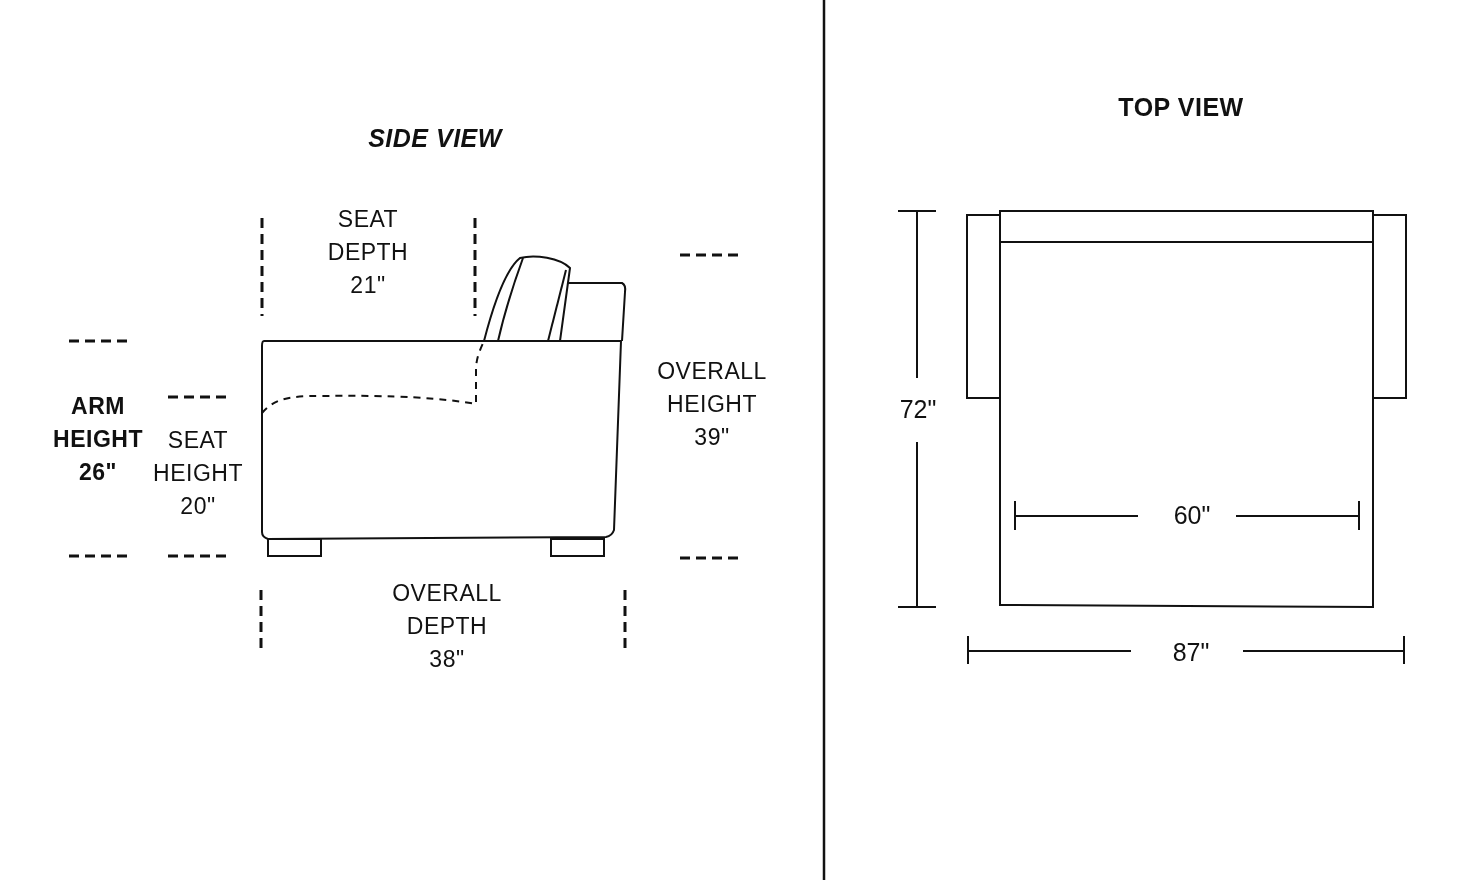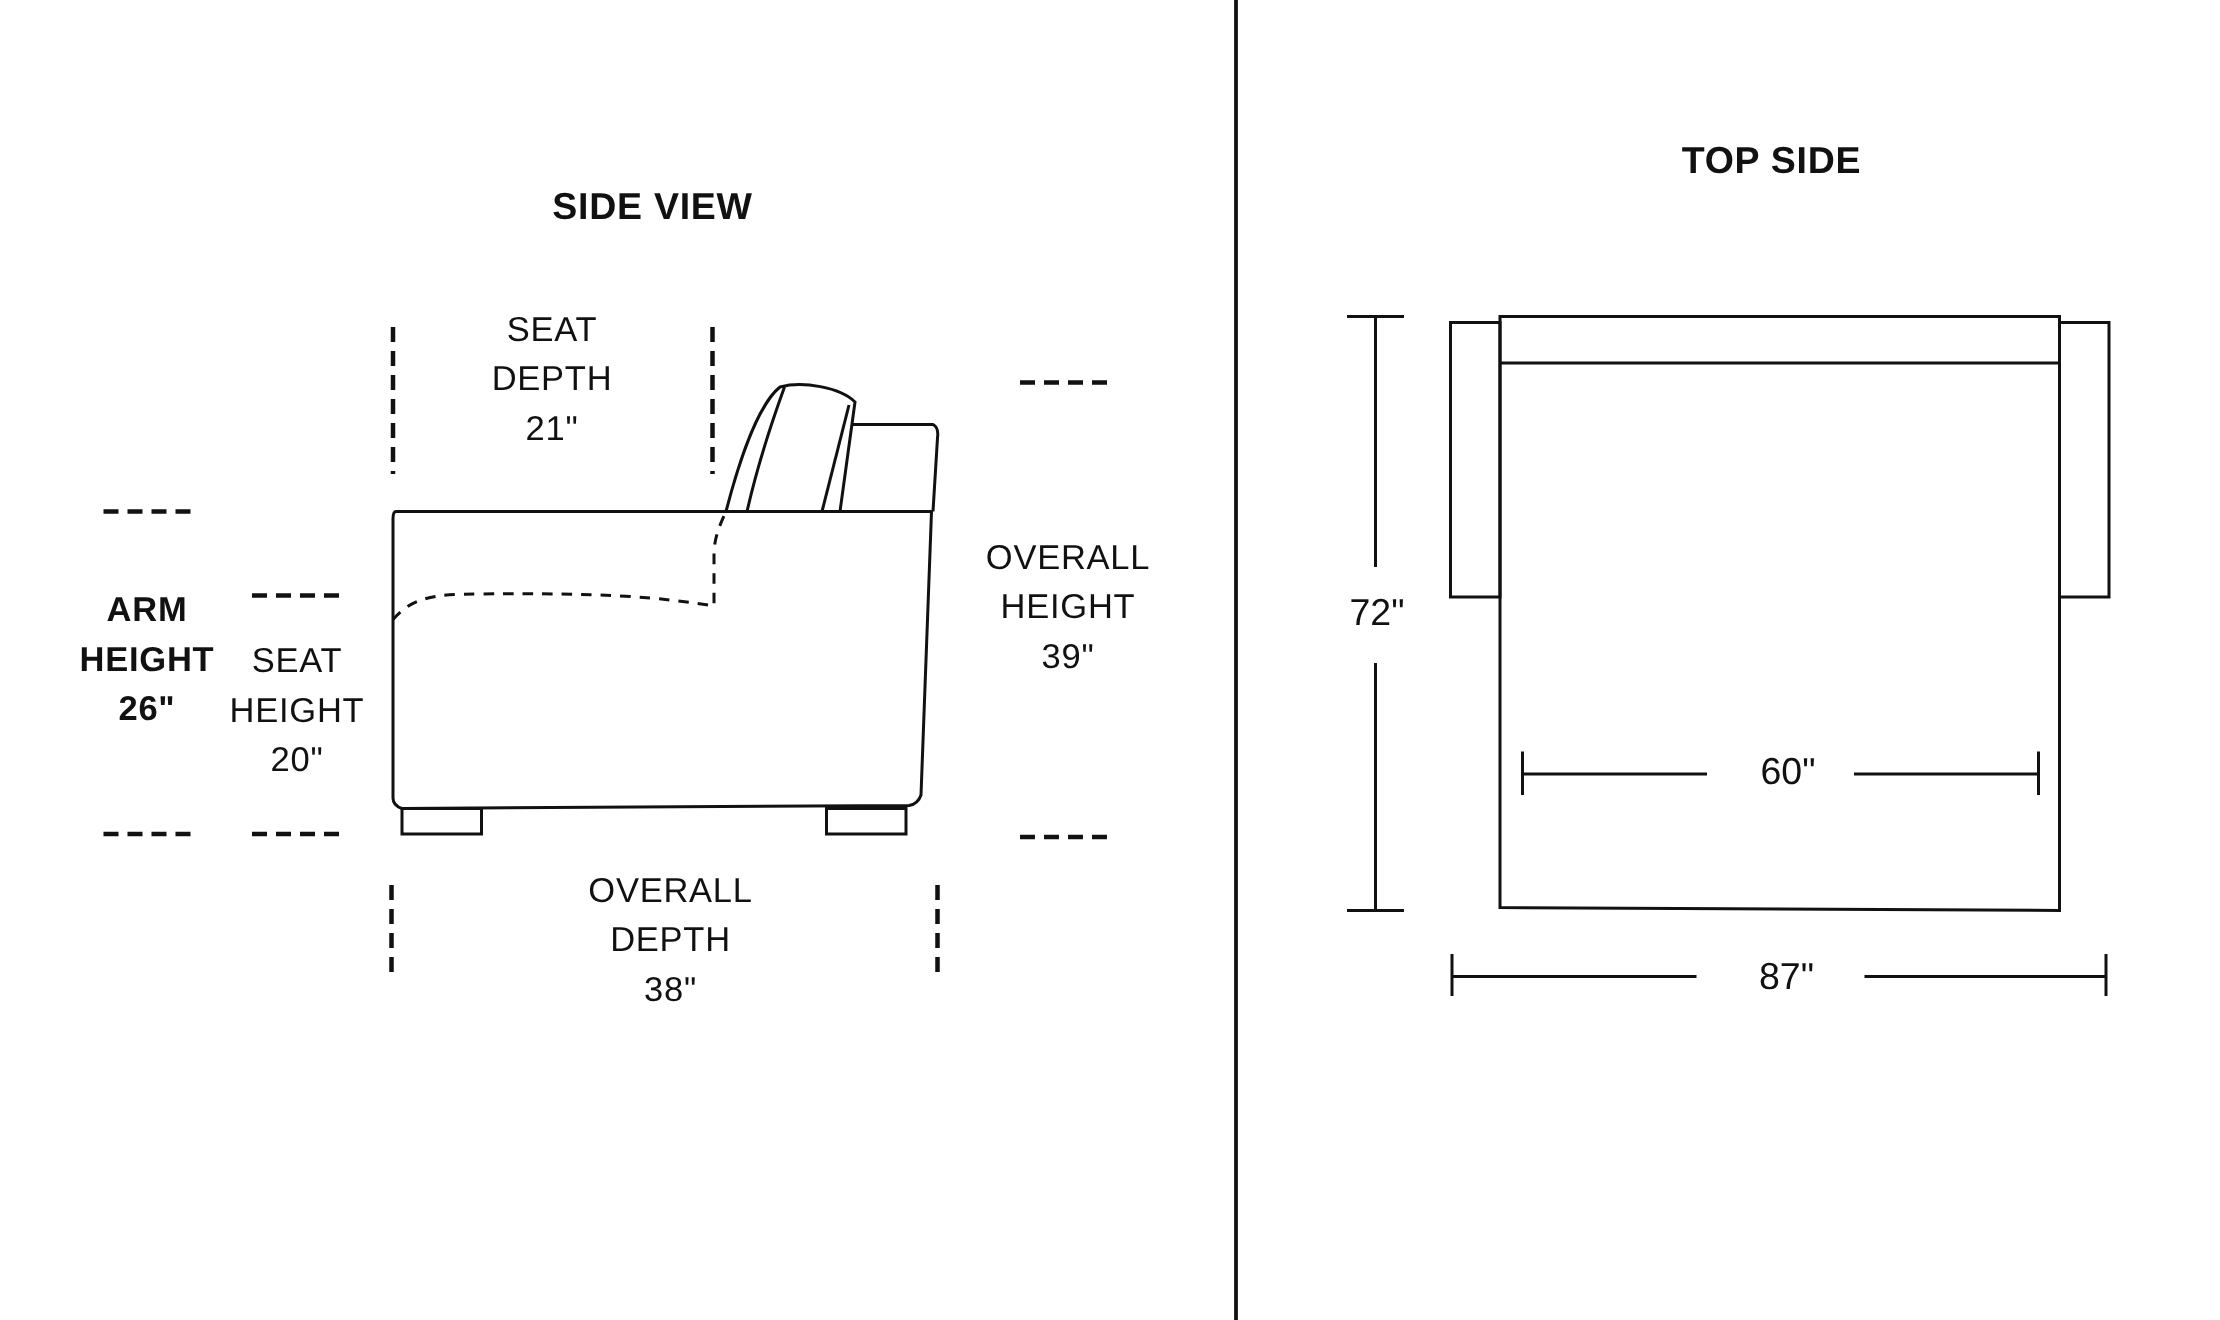--- a/index.html
+++ b/index.html
@@ -66,21 +66,21 @@
     <line x1="1359" y1="501" x2="1359" y2="530"></line>
     <line x1="1015" y1="516" x2="1138" y2="516"></line>
     <line x1="1236" y1="516" x2="1359" y2="516"></line>
     <line x1="968" y1="636" x2="968" y2="664"></line>
     <line x1="1404" y1="636" x2="1404" y2="664"></line>
     <line x1="968" y1="651" x2="1131" y2="651"></line>
     <line x1="1243" y1="651" x2="1404" y2="651"></line>
   </g>
 </svg>
 
-<div class="title" style="left:435px; top:124px;">SIDE VIEW</div>
+<div class="title" style="left:435px; top:124px;font-style:italic;">SIDE VIEW</div>
 
 <div class="lbl" style="left:368px; top:203px;">
   <span>SEAT</span>
   <span>DEPTH</span>
   <span>21"</span>
 </div>
 
 <div class="lbl" style="left:98px; top:390px;font-weight:bold;">
   <span>ARM</span>
   <span>HEIGHT</span>
@@ -98,16 +98,16 @@
   <span>HEIGHT</span>
   <span>39"</span>
 </div>
 
 <div class="lbl" style="left:447px; top:577px;">
   <span>OVERALL</span>
   <span>DEPTH</span>
   <span>38"</span>
 </div>
 
-<div class="title" style="left:1181px; top:93px;">TOP SIDE</div>
+<div class="title" style="left:1181px; top:93px;">TOP VIEW</div>
 <div class="num" style="left:918px; top:409px;">72"</div>
 <div class="num" style="left:1192px; top:515px;">60"</div>
 <div class="num" style="left:1191px; top:652px;">87"</div>
 
 </body></html>

